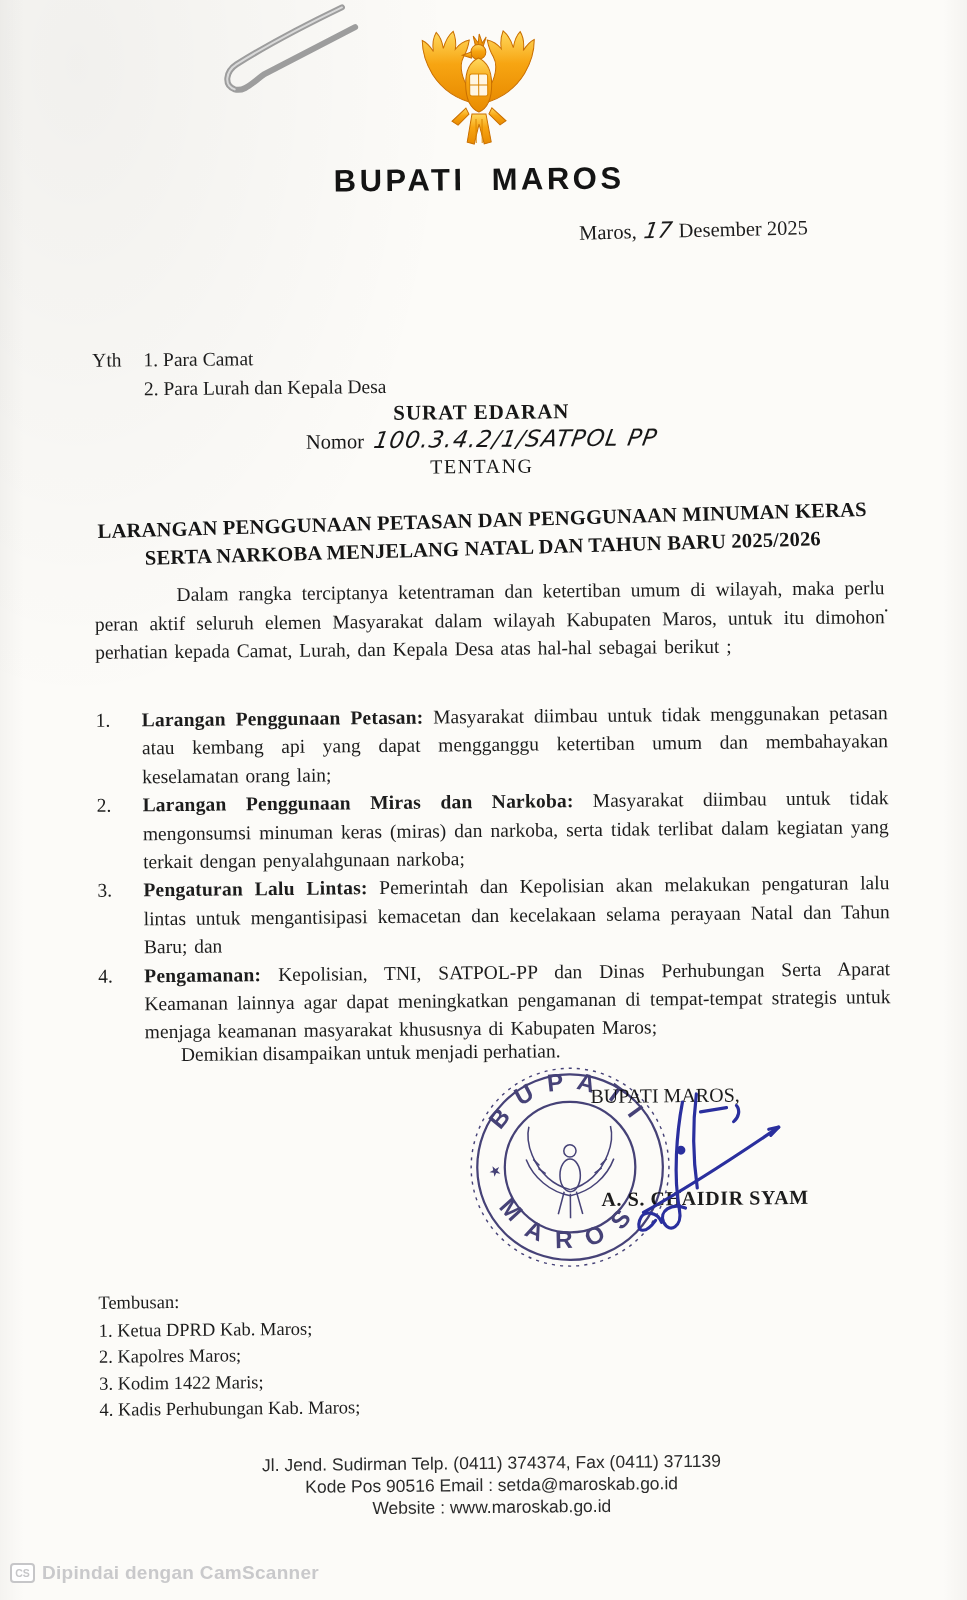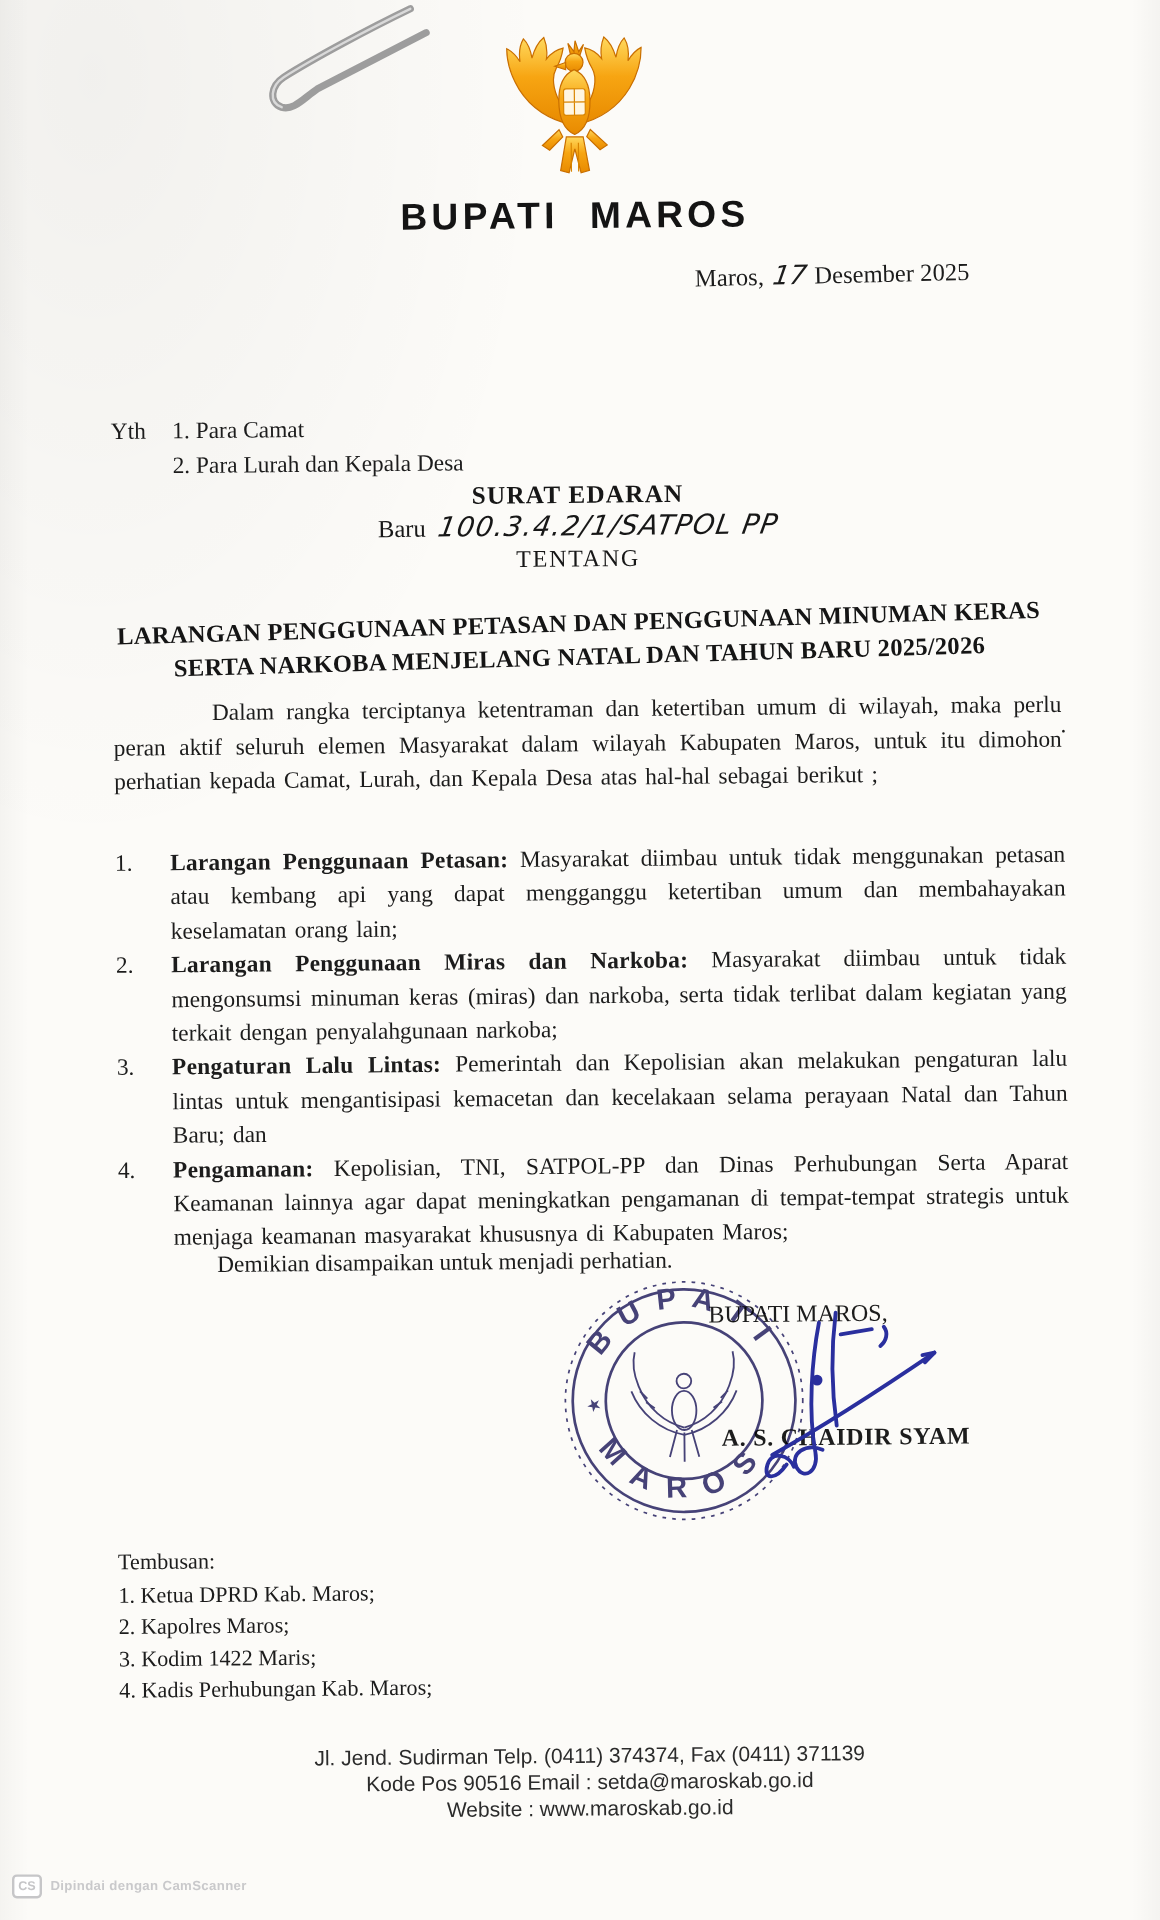--- a/index.html
+++ b/index.html
@@ -78,21 +78,21 @@
 
   .scanner-bar {
     position:absolute; left:10px; top:1562px; display:flex; align-items:center; gap:7px;
     font-family:"Liberation Sans", sans-serif;
   }
   .cs-icon {
     width:21px; height:16px; border:2px solid #c6c6c8; border-radius:4px;
     display:flex; align-items:center; justify-content:center;
     font-size:10.5px; font-weight:bold; color:#c6c6c8; background:#fff;
   }
-  .scanner-text { font-size:11px; font-weight:bold; color:#c9c9cb; letter-spacing:0.3px; }
+  .scanner-text { font-size:19px; font-weight:bold; color:#c9c9cb; letter-spacing:0.3px; }
 </style>
 </head>
 <body>
 
 <div class="page">
   <div class="tilt">
 
     <svg class="abs paperclip" width="175" height="100" viewBox="0 0 175 100">
       <path d="M122,6 C88,22 42,46 16,62 C5,69 3,83 14,87 C24,90 32,80 44,72 L135,26" fill="none" stroke="#9d9d9d" stroke-width="6" stroke-linecap="round"></path>
       <path d="M122,6 C88,22 42,46 16,62 C5,69 3,83 14,87" fill="none" stroke="#d9d9d9" stroke-width="2" stroke-linecap="round"></path>
@@ -132,21 +132,21 @@
       <div class="salutation">Yth</div>
       <div>
         <div>1. Para Camat</div>
         <div>2. Para Lurah dan Kepala Desa</div>
       </div>
     </div>
 
     <div class="abs doc-heading">
       <div class="surat">SURAT EDARAN</div>
       <div class="nomor-line">
-        <span>Baru</span><span class="handwrite">100.3.4.2/1/SATPOL PP</span>
+        <span>Nomor</span><span class="handwrite">100.3.4.2/1/SATPOL PP</span>
       </div>
       <div class="tentang">TENTANG</div>
     </div>
 
     <div class="abs subject">
       <div>LARANGAN PENGGUNAAN PETASAN DAN PENGGUNAAN MINUMAN KERAS</div>
       <div>SERTA NARKOBA MENJELANG NATAL DAN TAHUN BARU 2025/2026</div>
     </div>
 
     <div class="abs para">Dalam rangka terciptanya ketentraman dan ketertiban umum di wilayah, maka perlu peran aktif seluruh elemen Masyarakat dalam wilayah Kabupaten Maros, untuk itu dimohon perhatian kepada Camat, Lurah, dan Kepala Desa atas hal-hal sebagai berikut ;</div>

